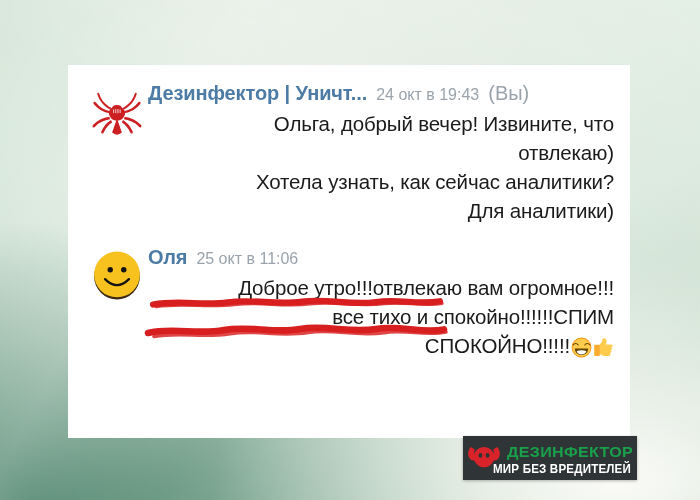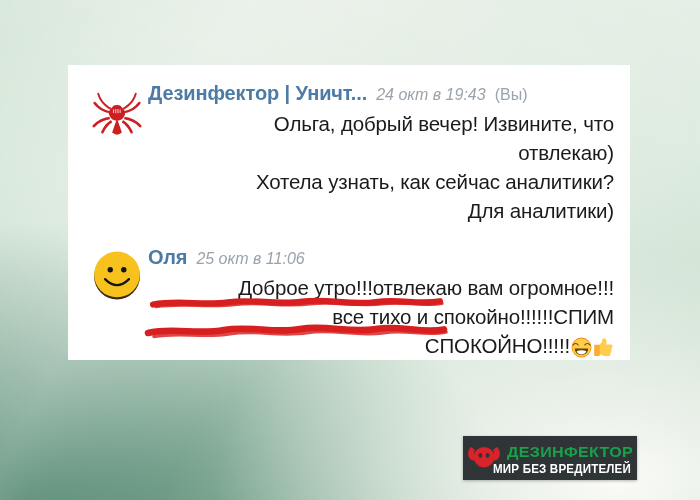--- a/index.html
+++ b/index.html
@@ -51,21 +51,21 @@
         rgba(255,255,255,0.0) 55%,
         rgba(80,120,95,0.10) 100%);
   }
 
   
   #chat-card {
     position: absolute;
     left: 68px;
     top: 65px;
     width: 562px;
-    height: 295px;
+    height: 373px;
     background: #ffffff;
     box-sizing: border-box;
     padding: 18px 16px 10px 18px;
   }
 
   .message {
     display: flex;
     align-items: flex-start;
   }
   #message-olga { margin-bottom: 22px; }
@@ -105,25 +105,24 @@
   }
   .sender-name {
     color: #4c7ba6;
     font-size: 20px;
     font-weight: bold;
     letter-spacing: -0.1px;
   }
   .msg-time {
     color: #9aa3ab;
     font-size: 16px;
-    font-style: italic;
   }
   .msg-you {
     color: #9aa3ab;
-    font-size: 16px;
+    font-size: 20px;
   }
 
   .msg-body {
     font-size: 20.5px;
     line-height: 29px;
     color: #1b1b1b;
     letter-spacing: -0.15px;
     text-align: right;
   }
   .msg-line { white-space: nowrap; }

